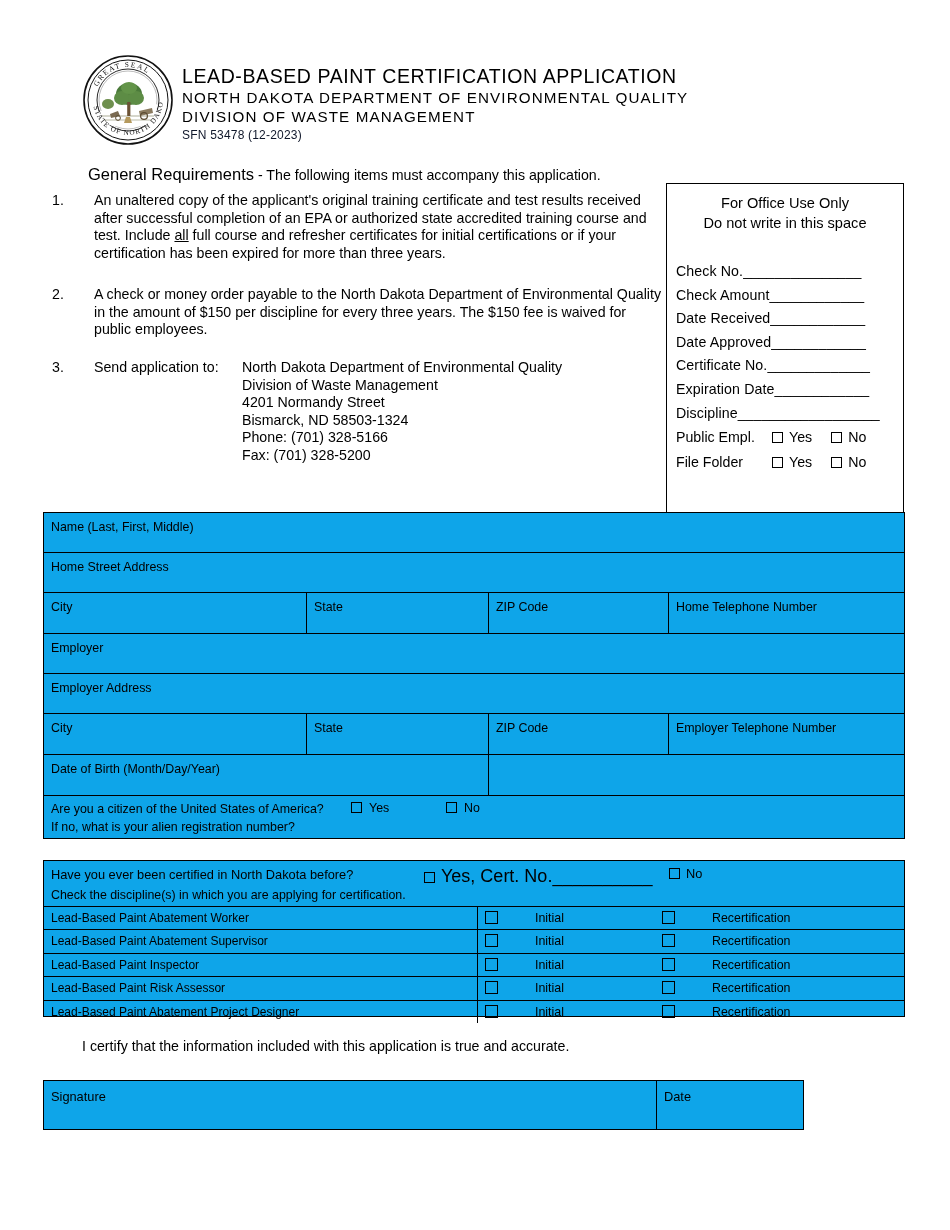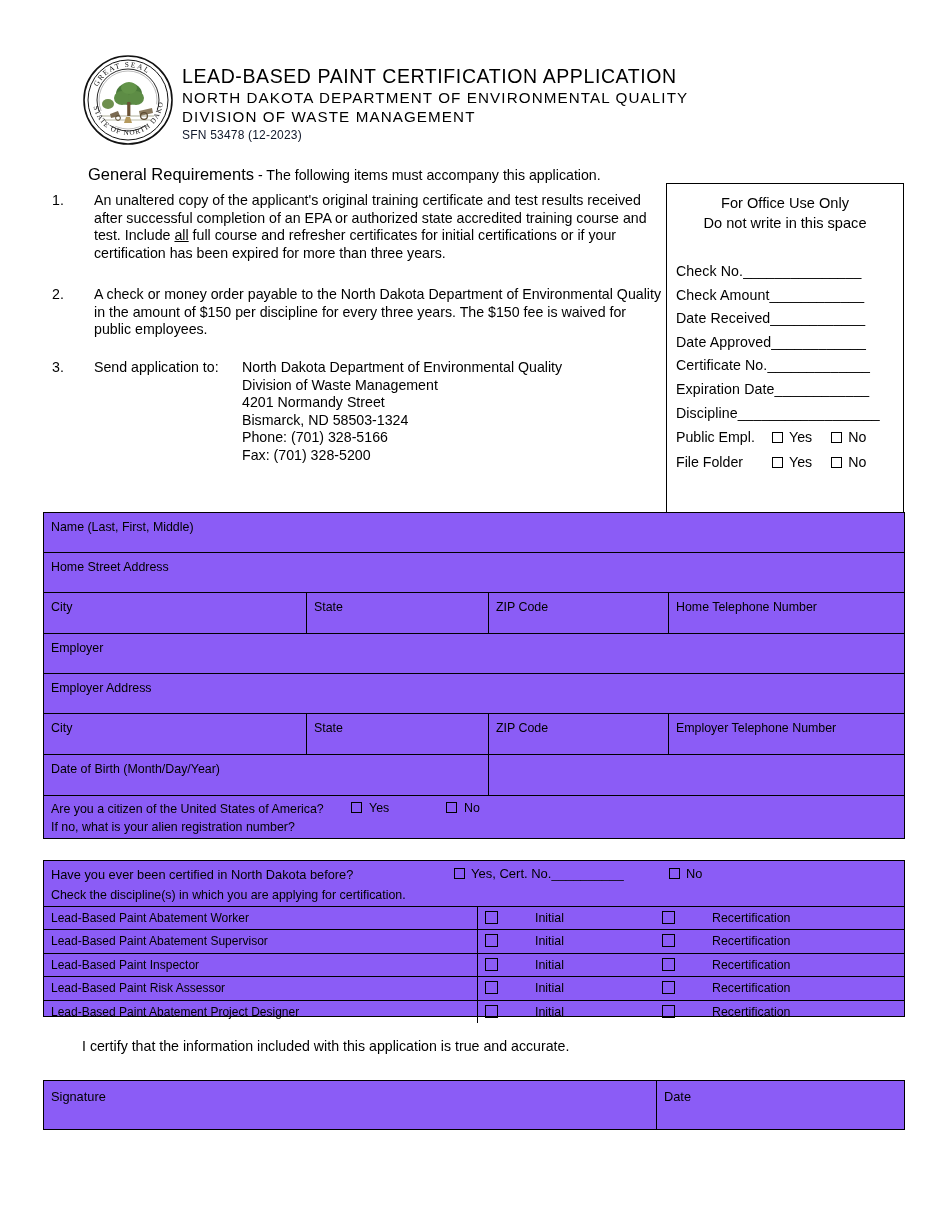--- a/index.html
+++ b/index.html
@@ -157,21 +157,21 @@
     vertical-align: -1px;
   }
   .office-chk-row .cb { margin-right: 6px; }
   .gap-no { display: inline-block; width: 19px; }
 
   
   .tbl {
     position: absolute;
     border: 1.3px solid #000;
     box-sizing: border-box;
-    background: #8b5cf6;
+    background: #0ea5e9;
   }
   .trow {
     position: relative;
     border-bottom: 1.3px solid #000;
     box-sizing: border-box;
   }
   .trow.last { border-bottom: none; }
   .cell {
     position: absolute;
     top: 0;
@@ -233,22 +233,22 @@
     white-space: nowrap;
   }
   .pc-line2 {
     position: absolute;
     left: 7px; top: 27px;
     font-size: 12.4px;
     white-space: nowrap;
   }
   .pc-yes {
     position: absolute;
-    left: 410px; top: 5px;
-    font-size: 13px;
+    left: 380px; top: 5px;
+    font-size: 18px;
     white-space: nowrap;
     text-align: right;
   }
   .pc-no {
     position: absolute;
     left: 625px; top: 5px;
     font-size: 12.8px;
     white-space: nowrap;
   }
   .pc-yes .cb, .pc-no .cb { margin-right: 6px; }
@@ -289,21 +289,21 @@
     left: 82px;
     top: 1038px;
     font-size: 14.2px;
     white-space: nowrap;
   }
 
   
   #signature-table {
     left: 43px;
     top: 1080px;
-    width: 862px;
+    width: 761px;
     height: 50px;
   }
   #signature-table .cell { font-size: 12.8px; padding-top: 8px; }
 </style>
 </head>
 <body>
 
 <div class="page">
 
   <div class="header">

